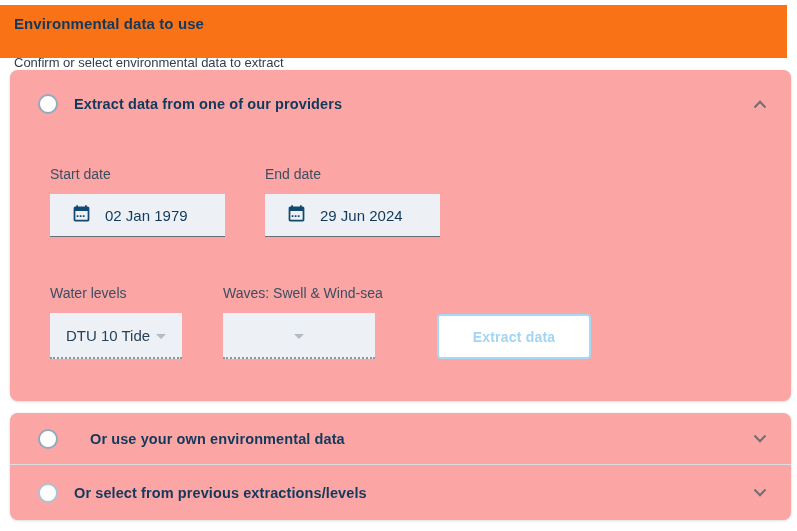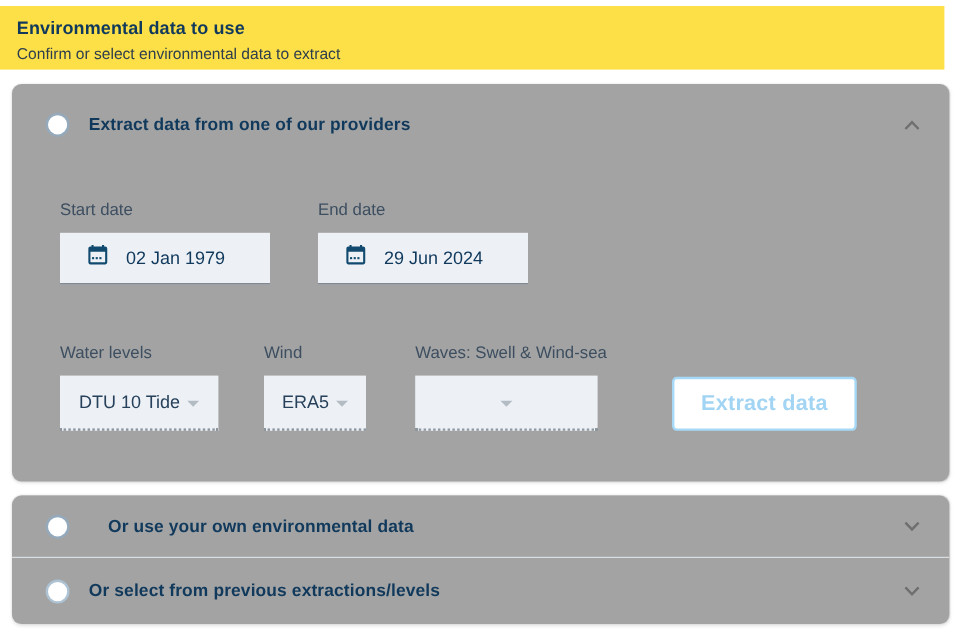--- a/index.html
+++ b/index.html
@@ -4,40 +4,40 @@
 <style>
   * { margin: 0; padding: 0; box-sizing: border-box; }
   html, body { width: 797px; height: 531px; background: #ffffff; overflow: hidden; }
   body { font-family: "Liberation Sans", "DejaVu Sans", sans-serif; -webkit-font-smoothing: antialiased; }
 
   
   .header-band {
     margin-top: 5px;
     width: 787px;
     height: 53px;
-    background: #fde047;
+    background: #f97316;
     padding: 10px 14px 0 14px;
   }
   .header-title {
     font-size: 15px;
     font-weight: bold;
     color: #10395c;
     letter-spacing: 0.1px;
   }
   .header-subtitle {
-    margin-top: 5px;
+    margin-top: 23px;
     font-size: 13px;
     color: #2f3e4d;
   }
 
   
   .card {
     width: 781px;
     margin-left: 10px;
-    background: #a3a3a3;
+    background: #fca5a5;
     border-radius: 8px;
     box-shadow: 0 1px 3px rgba(0,0,0,0.12), 0 0 1px rgba(0,0,0,0.14);
   }
   .card-expanded { margin-top: 12px; padding-bottom: 42px; }
   .card-stack { margin-top: 12px; overflow: hidden; }
 
   .panel-head {
     display: flex;
     align-items: center;
     padding: 0 24px 0 28px;
@@ -122,21 +122,21 @@
 
   .extract-btn {
     margin-left: 62px;
     width: 154px;
     height: 45px;
     background: #ffffff;
     border: 2px solid #a6d9f7;
     border-radius: 4px;
     color: #a2d4f3;
     font-family: "Liberation Sans", "DejaVu Sans", sans-serif;
-    font-size: 18px;
+    font-size: 14px;
     font-weight: bold;
     letter-spacing: 0.2px;
     cursor: default;
   }
 </style>
 </head>
 <body>
 
 <div class="header-band">
   <div class="header-title">Environmental data to use</div>
@@ -188,27 +188,20 @@
     </div>
 
     <div class="field-row row-selects">
       <div class="select-field w1">
         <div class="field-label">Water levels</div>
         <div class="select-box">
           <span class="select-value">DTU 10 Tide</span>
           <span class="select-arrow"></span>
         </div>
       </div>
-      <div class="select-field w2">
-        <div class="field-label">Wind</div>
-        <div class="select-box">
-          <span class="select-value">ERA5</span>
-          <span class="select-arrow"></span>
-        </div>
-      </div>
       <div class="select-field w3">
         <div class="field-label">Waves: Swell &amp; Wind-sea</div>
         <div class="select-box">
           <span class="select-arrow"></span>
         </div>
       </div>
       <button class="extract-btn">Extract data</button>
     </div>
 
   </div>

